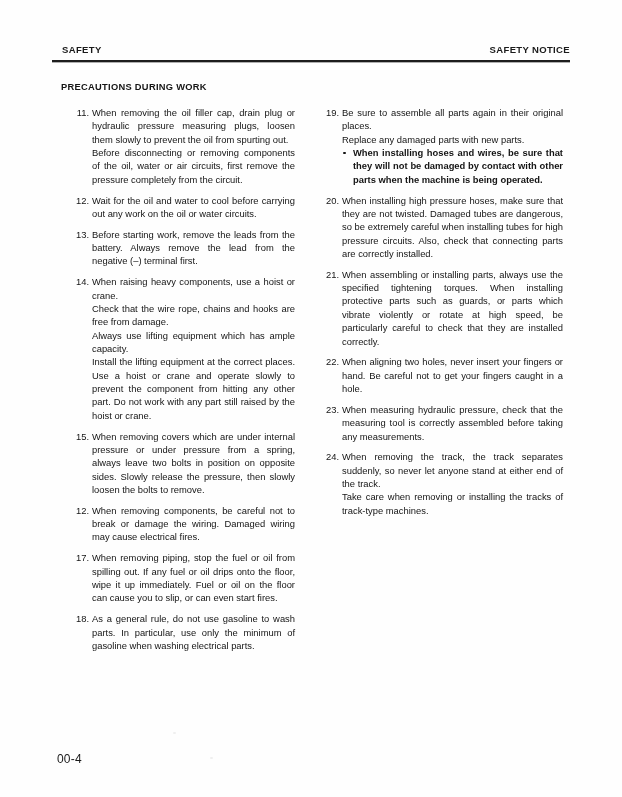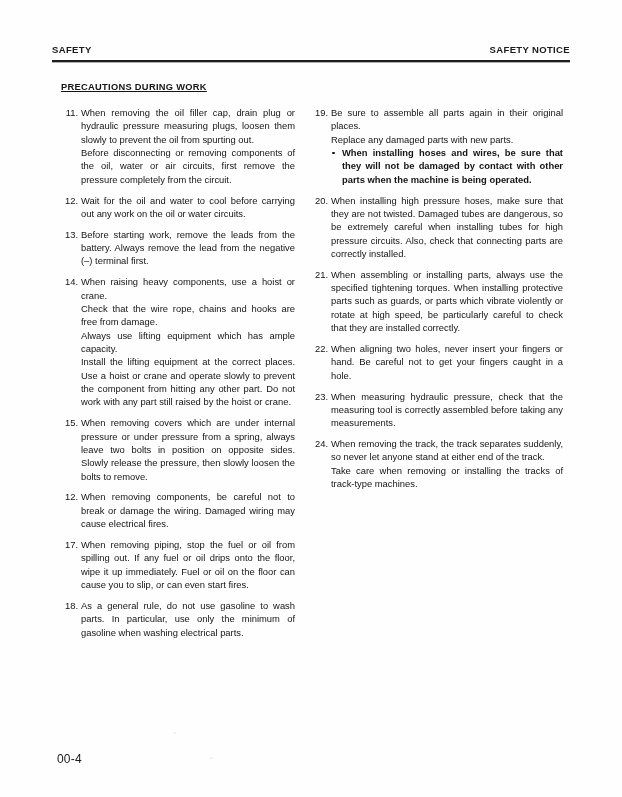--- a/index.html
+++ b/index.html
@@ -33,21 +33,21 @@
   }
   .header-left,
   .header-right {
     position: absolute;
     top: 0;
     font-size: 9.5px;
     font-weight: bold;
     letter-spacing: 0.35px;
     color: #1a1a1a;
   }
-  .header-left { left: 0; }
+  .header-left { left: 10px; }
   .header-right { right: 0; }
   .header-rule {
     position: absolute;
     left: 0;
     right: 0;
     top: 16px;
     height: 2px;
     background: #1d1d1d;
   }
   .header-rule::after {
@@ -62,38 +62,38 @@
 
   
   .section-heading {
     position: absolute;
     left: 61px;
     top: 82px;
     font-size: 9.3px;
     font-weight: bold;
     letter-spacing: 0.3px;
     color: #141414;
-    text-decoration: underline;
   }
 
   
   .col {
     position: absolute;
     top: 106px;
     font-size: 9.4px;
     line-height: 13.35px;
     color: #141414;
   }
   .col-left  { left: 61px;  width: 234px; }
   .col-right { left: 311px; width: 252px; }
 
   .item {
     position: relative;
     padding-left: 20px;
     margin-bottom: 7.5px;
+    margin-left: 11px;
   }
   .item:last-child { margin-bottom: 0; }
 
   .item-num {
     position: absolute;
     left: 0;
     top: 0;
     width: 17px;
     text-align: right;
     font-size: 9.4px;

